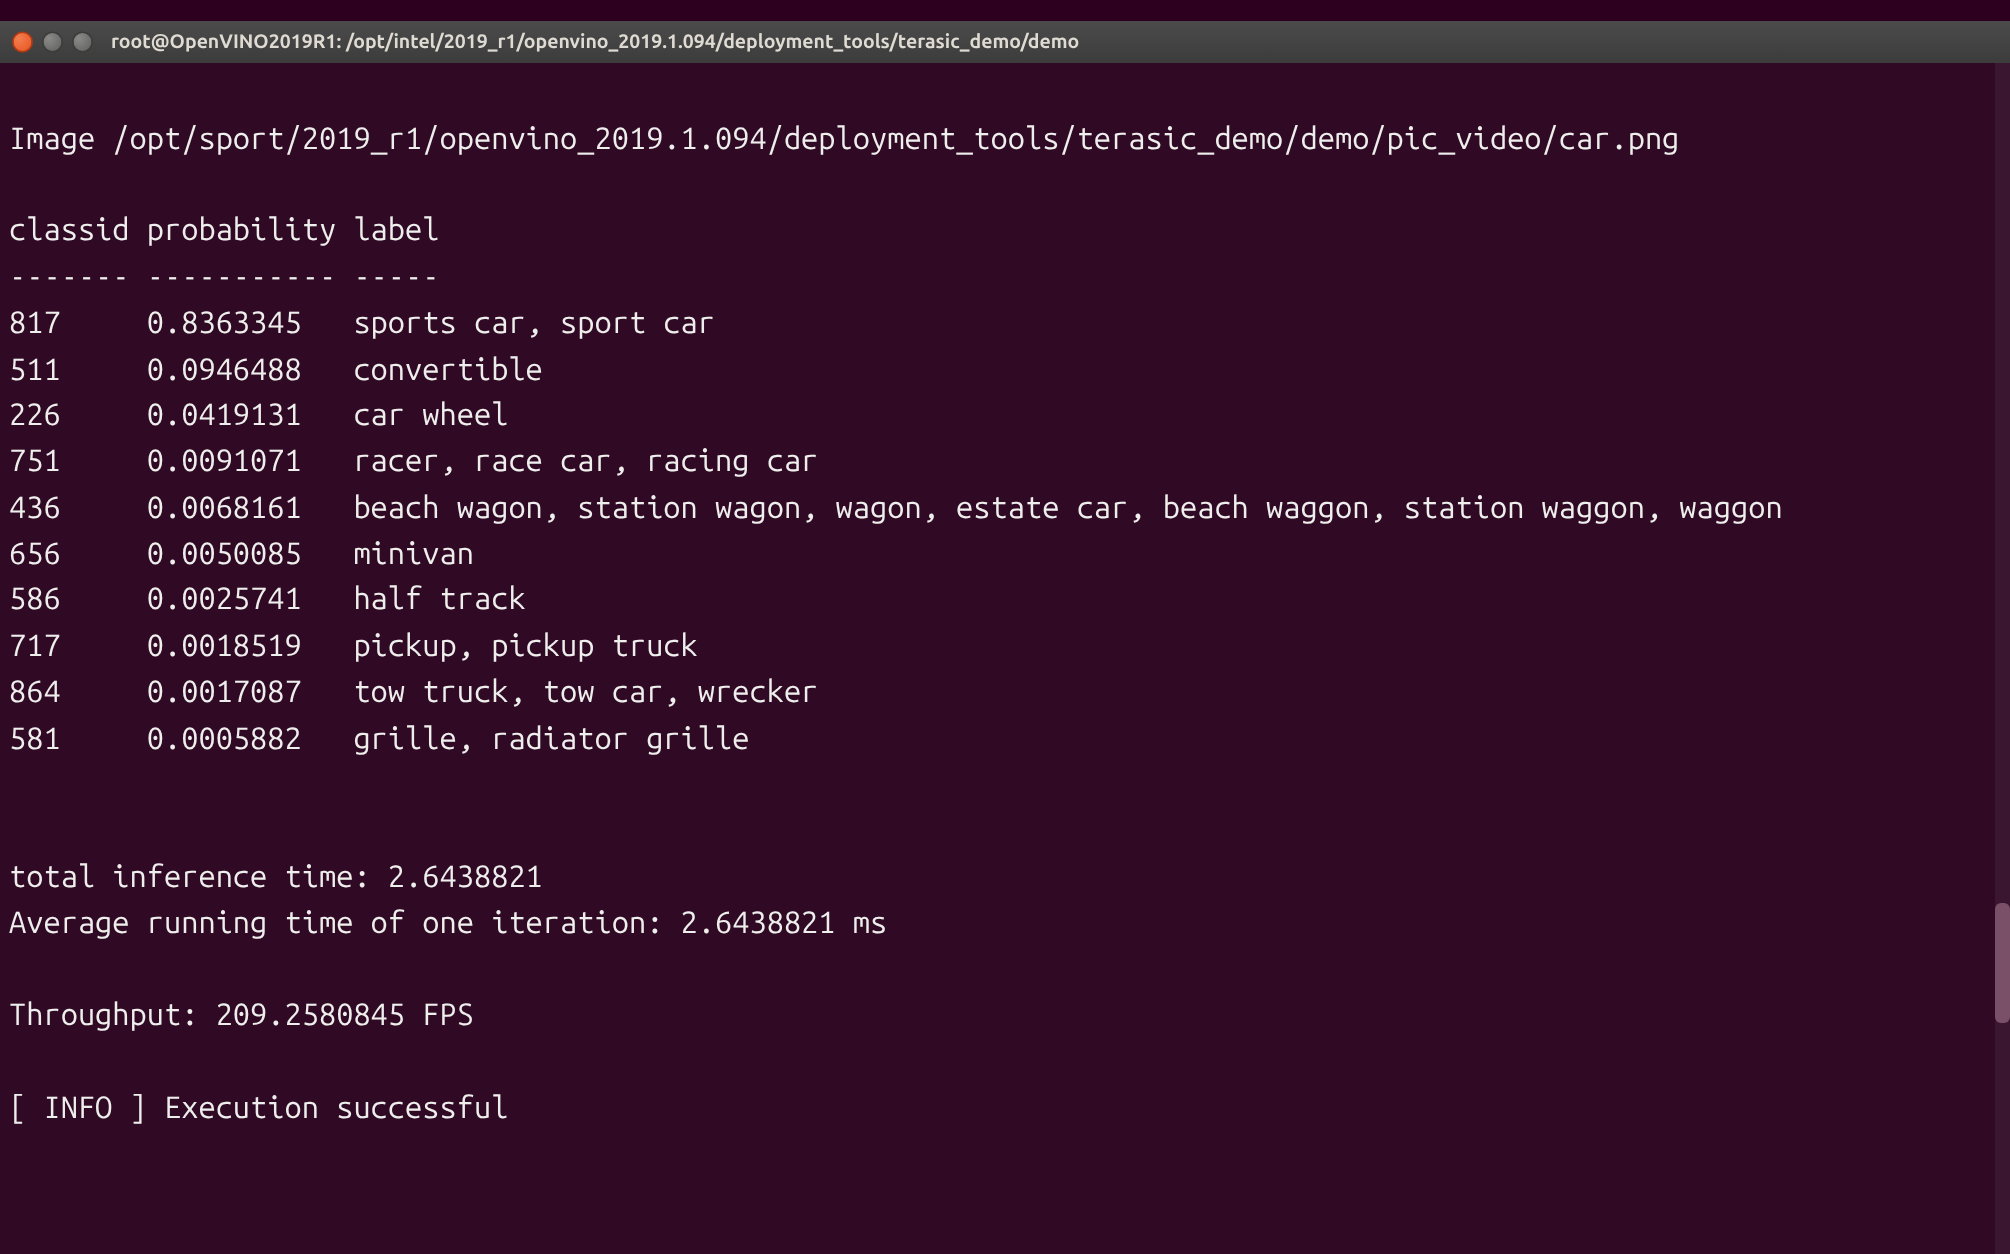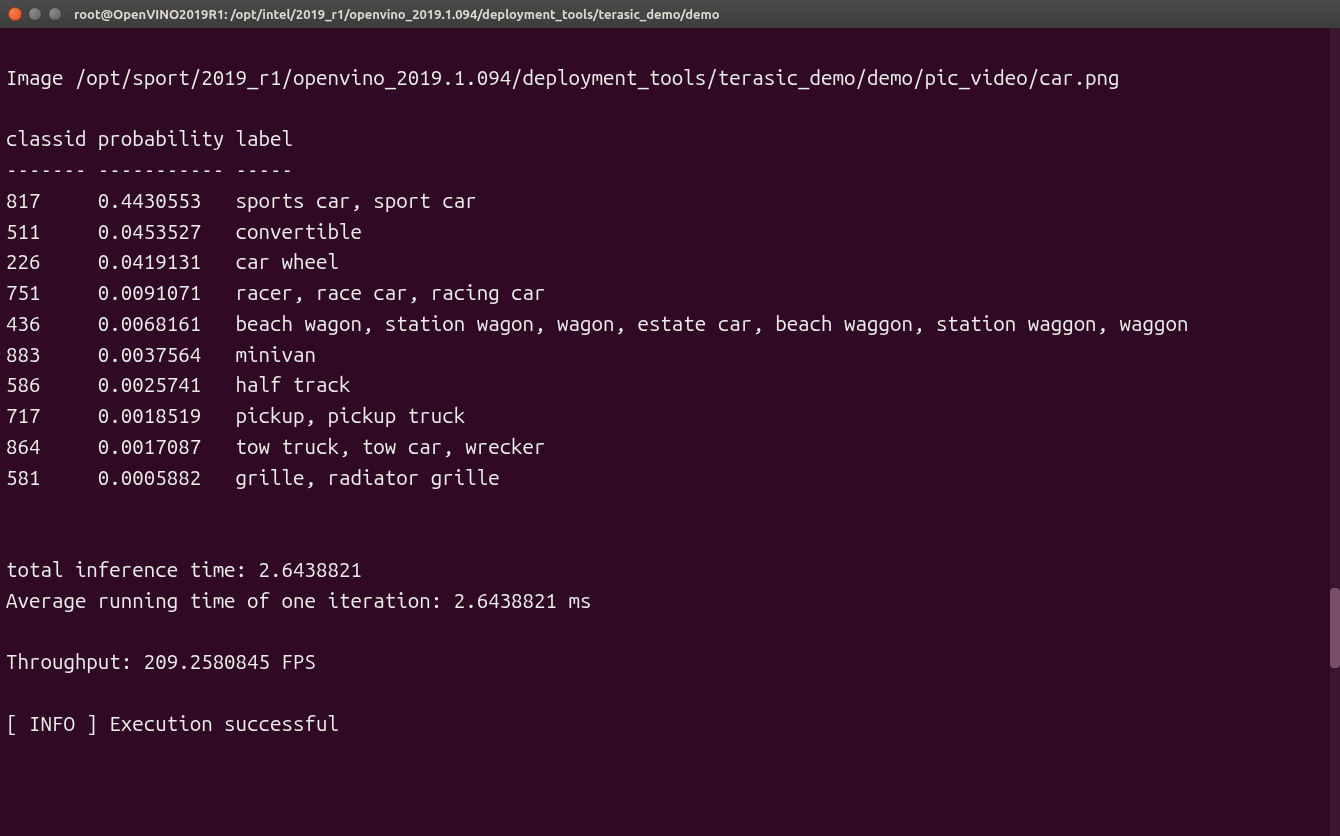--- a/index.html
+++ b/index.html
@@ -16,20 +16,21 @@
       overflow: hidden;
     }
 
     .titlebar {
       height: 28px;
       background: linear-gradient(to bottom, #4b4b4b 0%, #3c3c3c 100%);
       display: flex;
       align-items: center;
       padding: 0 8px;
       gap: 6px;
+      margin-top: 14px;
     }
 
     .titlebar-button {
       width: 14px;
       height: 14px;
       border-radius: 50%;
       display: inline-block;
     }
 
     .btn-close {
@@ -92,26 +93,26 @@
   <span class="titlebar-button btn-min"></span>
   <span class="titlebar-button btn-max"></span>
   <span class="titlebar-title">root@OpenVINO2019R1: /opt/intel/2019_r1/openvino_2019.1.094/deployment_tools/terasic_demo/demo</span>
 </div>
 
 <div class="terminal"><span></span>
 <span>Image /opt/sport/2019_r1/openvino_2019.1.094/deployment_tools/terasic_demo/demo/pic_video/car.png</span>
 <span></span>
 <span>classid probability label</span>
 <span>------- ----------- -----</span>
-<span>817     0.4430553   sports car, sport car</span>
-<span>511     0.0453527   convertible</span>
+<span>817     0.8363345   sports car, sport car</span>
+<span>511     0.0946488   convertible</span>
 <span>226     0.0419131   car wheel</span>
 <span>751     0.0091071   racer, race car, racing car</span>
 <span>436     0.0068161   beach wagon, station wagon, wagon, estate car, beach waggon, station waggon, waggon</span>
-<span>883     0.0037564   minivan</span>
+<span>656     0.0050085   minivan</span>
 <span>586     0.0025741   half track</span>
 <span>717     0.0018519   pickup, pickup truck</span>
 <span>864     0.0017087   tow truck, tow car, wrecker</span>
 <span>581     0.0005882   grille, radiator grille</span>
 <span></span>
 <span></span>
 <span>total inference time: 2.6438821</span>
 <span>Average running time of one iteration: 2.6438821 ms</span>
 <span></span>
 <span>Throughput: 209.2580845 FPS</span>

